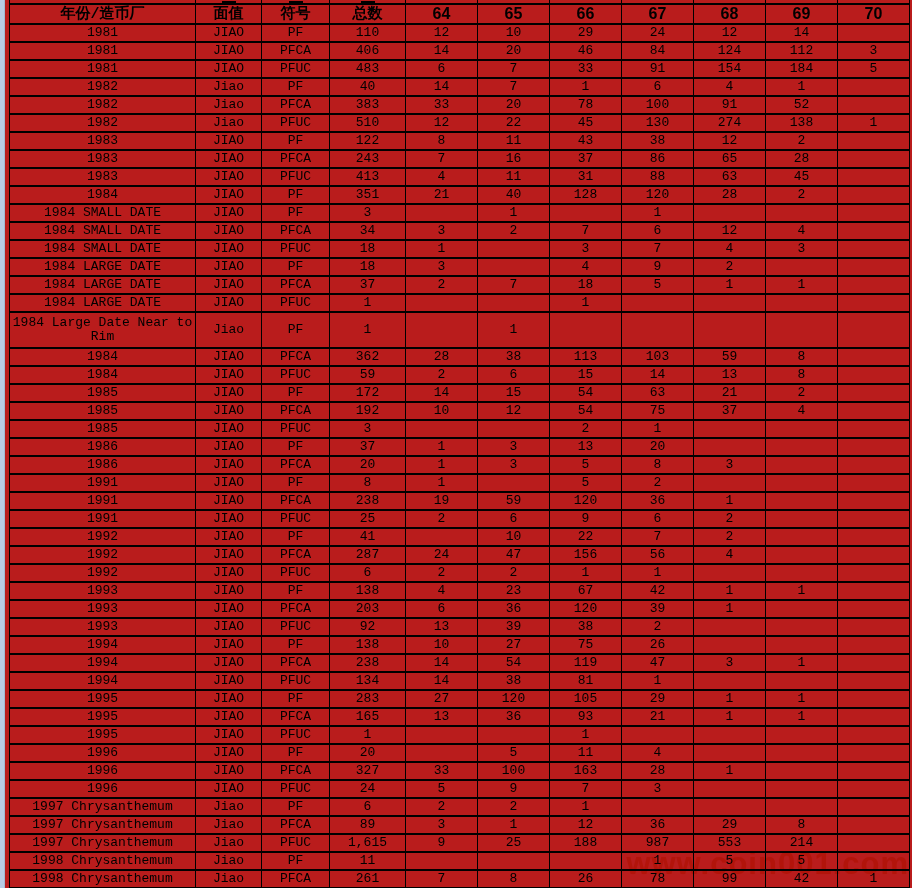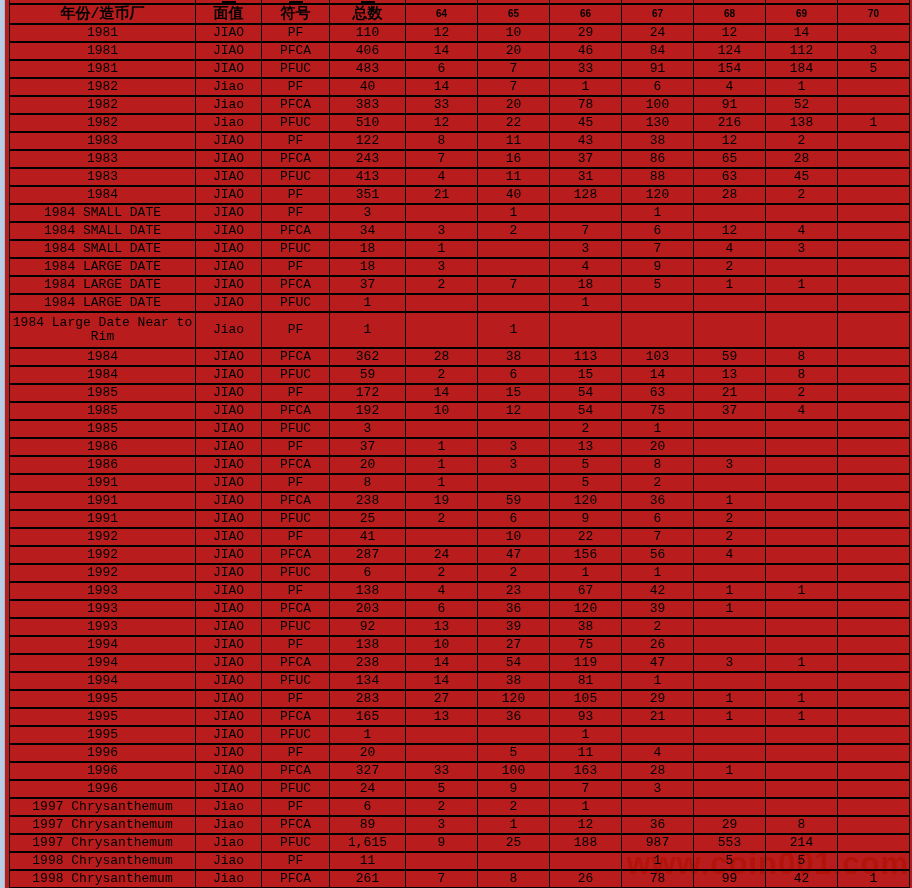--- a/index.html
+++ b/index.html
@@ -20,21 +20,21 @@
     border-left:1px solid #000; border-right:1px solid #000;
     border-top:2px solid #000; border-bottom:2px solid #000;
     padding:0 2px; text-align:center; vertical-align:middle;
     overflow:hidden; white-space:nowrap;
   }
   tr.partial { height:4px; }
   tr.partial td { border-top:none; border-bottom:2px solid #000; }
   .pm { width:14px; height:2px; background:#000; margin:1px auto 0 auto; }
   tr.hdr { height:20px; }
   tr.hdr th { font-weight:bold; font-size:15px; line-height:1; }
-  tr.hdr th.grade { font-size:10px; font-family:"Liberation Sans",sans-serif; }
+  tr.hdr th.grade { font-size:16px; font-family:"Liberation Sans",sans-serif; }
   tr.datarow { height:18px; }
   tr.datarow td { font-size:13px; line-height:1.1; }
   tr.datarow.tall { height:36px;margin-left:32px; }
   tr.datarow.tall td:first-child { white-space:normal; }
   .watermark {
     position:absolute; right:3px; bottom:6px;
     font-family:"Liberation Sans",sans-serif; font-weight:bold;
     font-size:31px; letter-spacing:1px;
     color:#f49f3c; opacity:0.82; mix-blend-mode:multiply;
     text-shadow:0 0 2px #fcd9a8;
@@ -163,21 +163,21 @@
         </tr>
         <tr class="datarow">
           <td>1982</td>
           <td>Jiao</td>
           <td>PFUC</td>
           <td>510</td>
           <td>12</td>
           <td>22</td>
           <td>45</td>
           <td>130</td>
-          <td>216</td>
+          <td>274</td>
           <td>138</td>
           <td>1</td>
         </tr>
         <tr class="datarow">
           <td>1983</td>
           <td>JIAO</td>
           <td>PF</td>
           <td>122</td>
           <td>8</td>
           <td>11</td>

